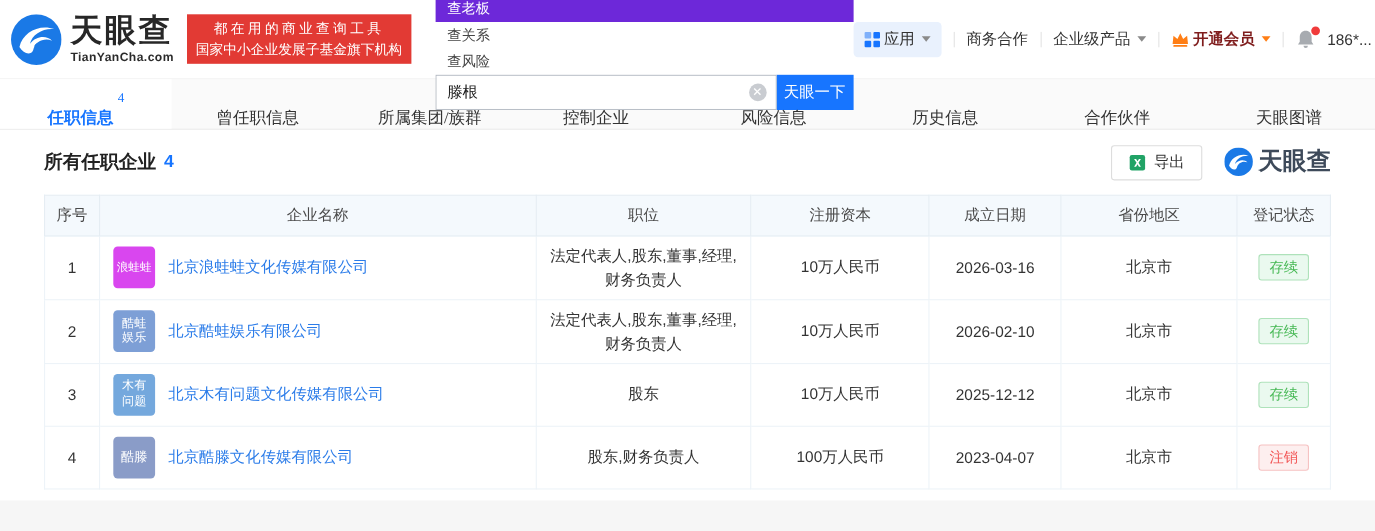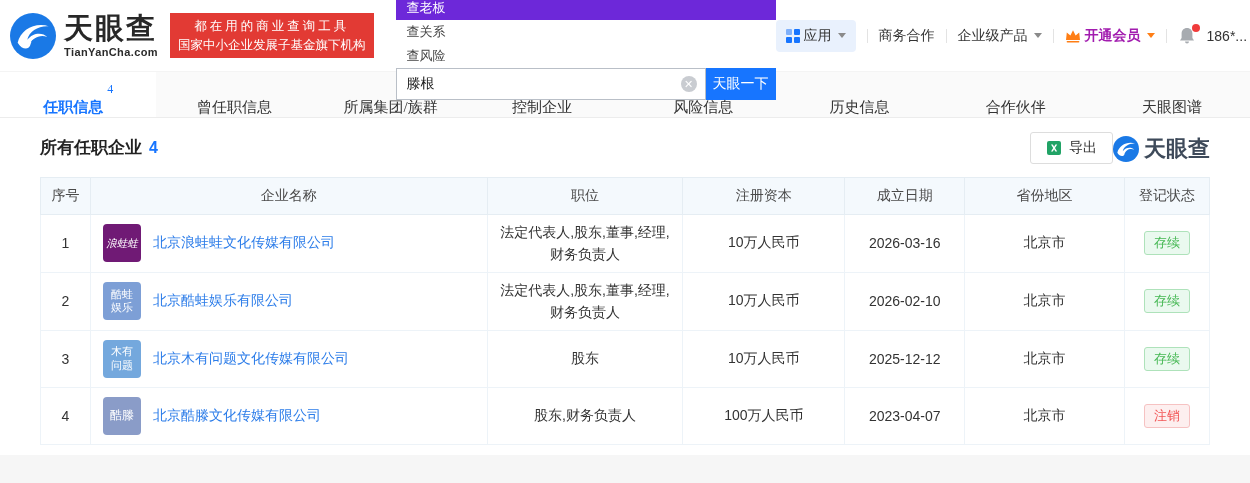--- a/index.html
+++ b/index.html
@@ -25,37 +25,37 @@
   .search-input { border:none; outline:none; font-size:14px; color:#222; padding:0 32px 0 10px; width:100%; height:100%; font-family:inherit; }
   .clear-icon { position:absolute; right:8px; width:16px; height:16px; border-radius:50%; background:#c9ccd1; color:#fff; font-size:11px; line-height:16px; text-align:center; cursor:pointer; }
   .search-btn { width:70px; height:32px; background:#1775ff; color:#fff; font-size:14px; border:none; cursor:pointer; font-family:inherit; }
   .header-right { margin-left:auto; display:flex; align-items:center; gap:11px; font-size:14px; color:#333; white-space:nowrap; }
   .apps-btn { background:#e9f1fd; border-radius:4px; padding:7px 10px; display:flex; align-items:center; gap:6px; cursor:pointer; }
   .grid-icon { width:14px; height:14px; display:grid; grid-template-columns:6px 6px; grid-template-rows:6px 6px; gap:2px; }
   .grid-icon i { display:block; background:#1775ff; border-radius:1px; }
   .grid-icon i.lt { background:#7fb0fa; }
   .hdivider { width:1px; height:14px; background:#e3e3e3; }
   .hitem { cursor:pointer; display:flex; align-items:center; gap:4px; }
-  .vip { color:#a21caf; font-weight:bold; }
+  .vip { color:#7f1d1d; font-weight:bold; }
   .bell-wrap { position:relative; width:18px; height:20px; cursor:pointer; }
   .red-dot { position:absolute; top:-2px; right:-4px; width:8px; height:8px; background:#f03b3b; border-radius:50%; }
   .caret { width:0; height:0; border-left:4px solid transparent; border-right:4px solid transparent; border-top:5px solid #8a8a8a; display:inline-block; margin-left:2px; }
   .vip .caret { border-top-color:#ff7e15; }
   
   .nav-tabs { height:47px; background:#fafafa; border-bottom:1px solid #ececec; border-top:1px solid #f4f4f4; display:flex; }
   .ntab { flex:1; display:flex; align-items:flex-end; justify-content:center; font-size:15px; color:#333; cursor:pointer; gap:4px;font-family:Liberation Serif, serif; }
   .ntab.active { background:#fff; color:#1775ff; font-weight:bold; }
   .ntab-count { font-size:12px; color:#999; align-self:center; margin-top:-10px; font-weight:normal; }
   .ntab.active .ntab-count { color:#1775ff; }
   
   .content { padding:0 40px; }
   .section-head { display:flex; align-items:center; height:59px; }
   .section-title { font-size:17px; font-weight:bold; color:#222; }
   .section-count { color:#1775ff; margin-left:7px; font-weight:bold; font-size:16px; }
-  .head-right { margin-left:auto; display:flex; align-items:flex-end; }
+  .head-right { margin-left:auto; display:flex; align-items:flex-start; gap:20px; }
   .export-btn { border:1px solid #ddd; border-radius:3px; height:32px; padding:0 15px; display:flex; align-items:center; gap:7px; font-size:14px; color:#333; background:#fff; cursor:pointer; font-family:inherit; }
   .watermark { display:flex; align-items:center; gap:5px; font-size:22px; font-weight:bold; color:#3e4a5a; }
   .watermark svg { width:26px; height:26px; }
   
   table { width:100%; border-collapse:collapse; border:1px solid #e5edf3; font-size:14px; }
   thead th { background:#f4f9fd; height:37px; font-weight:normal; color:#4a4a4a; border:1px solid #e5edf3; }
   tbody td { border:1px solid #edf3f8; text-align:center; color:#333; height:57px; padding:6px; }
   td.c-company { text-align:left; }
   .company-wrap { display:flex; align-items:center; gap:12px; padding-left:6px; }
   .avatar { width:38px; height:38px; border-radius:4px; color:#fff; display:flex; flex-direction:column; align-items:center; justify-content:center; line-height:1.2; flex-shrink:0; }
@@ -231,21 +231,21 @@
           <th>成立日期</th>
           <th>省份地区</th>
           <th>登记状态</th>
         </tr>
       </thead>
     <tbody>
         <tr>
     <td class="c-no">1</td>
     <td class="c-company">
       <div class="company-wrap">
-        <div class="avatar" style="background: #701a75; font-size: 10.5px; font-style: italic;">
+        <div class="avatar" style="background: #d946ef; font-size: 10.5px;">
                 <div>浪蛙蛙</div>
               </div>
         <a class="company-link">北京浪蛙蛙文化传媒有限公司</a>
       </div>
     </td>
     <td class="c-pos">法定代表人,股东,董事,经理,财务负责人</td>
     <td>10万人民币</td>
     <td>2026-03-16</td>
     <td>北京市</td>
     <td><span class="badge active">存续</span></td>

